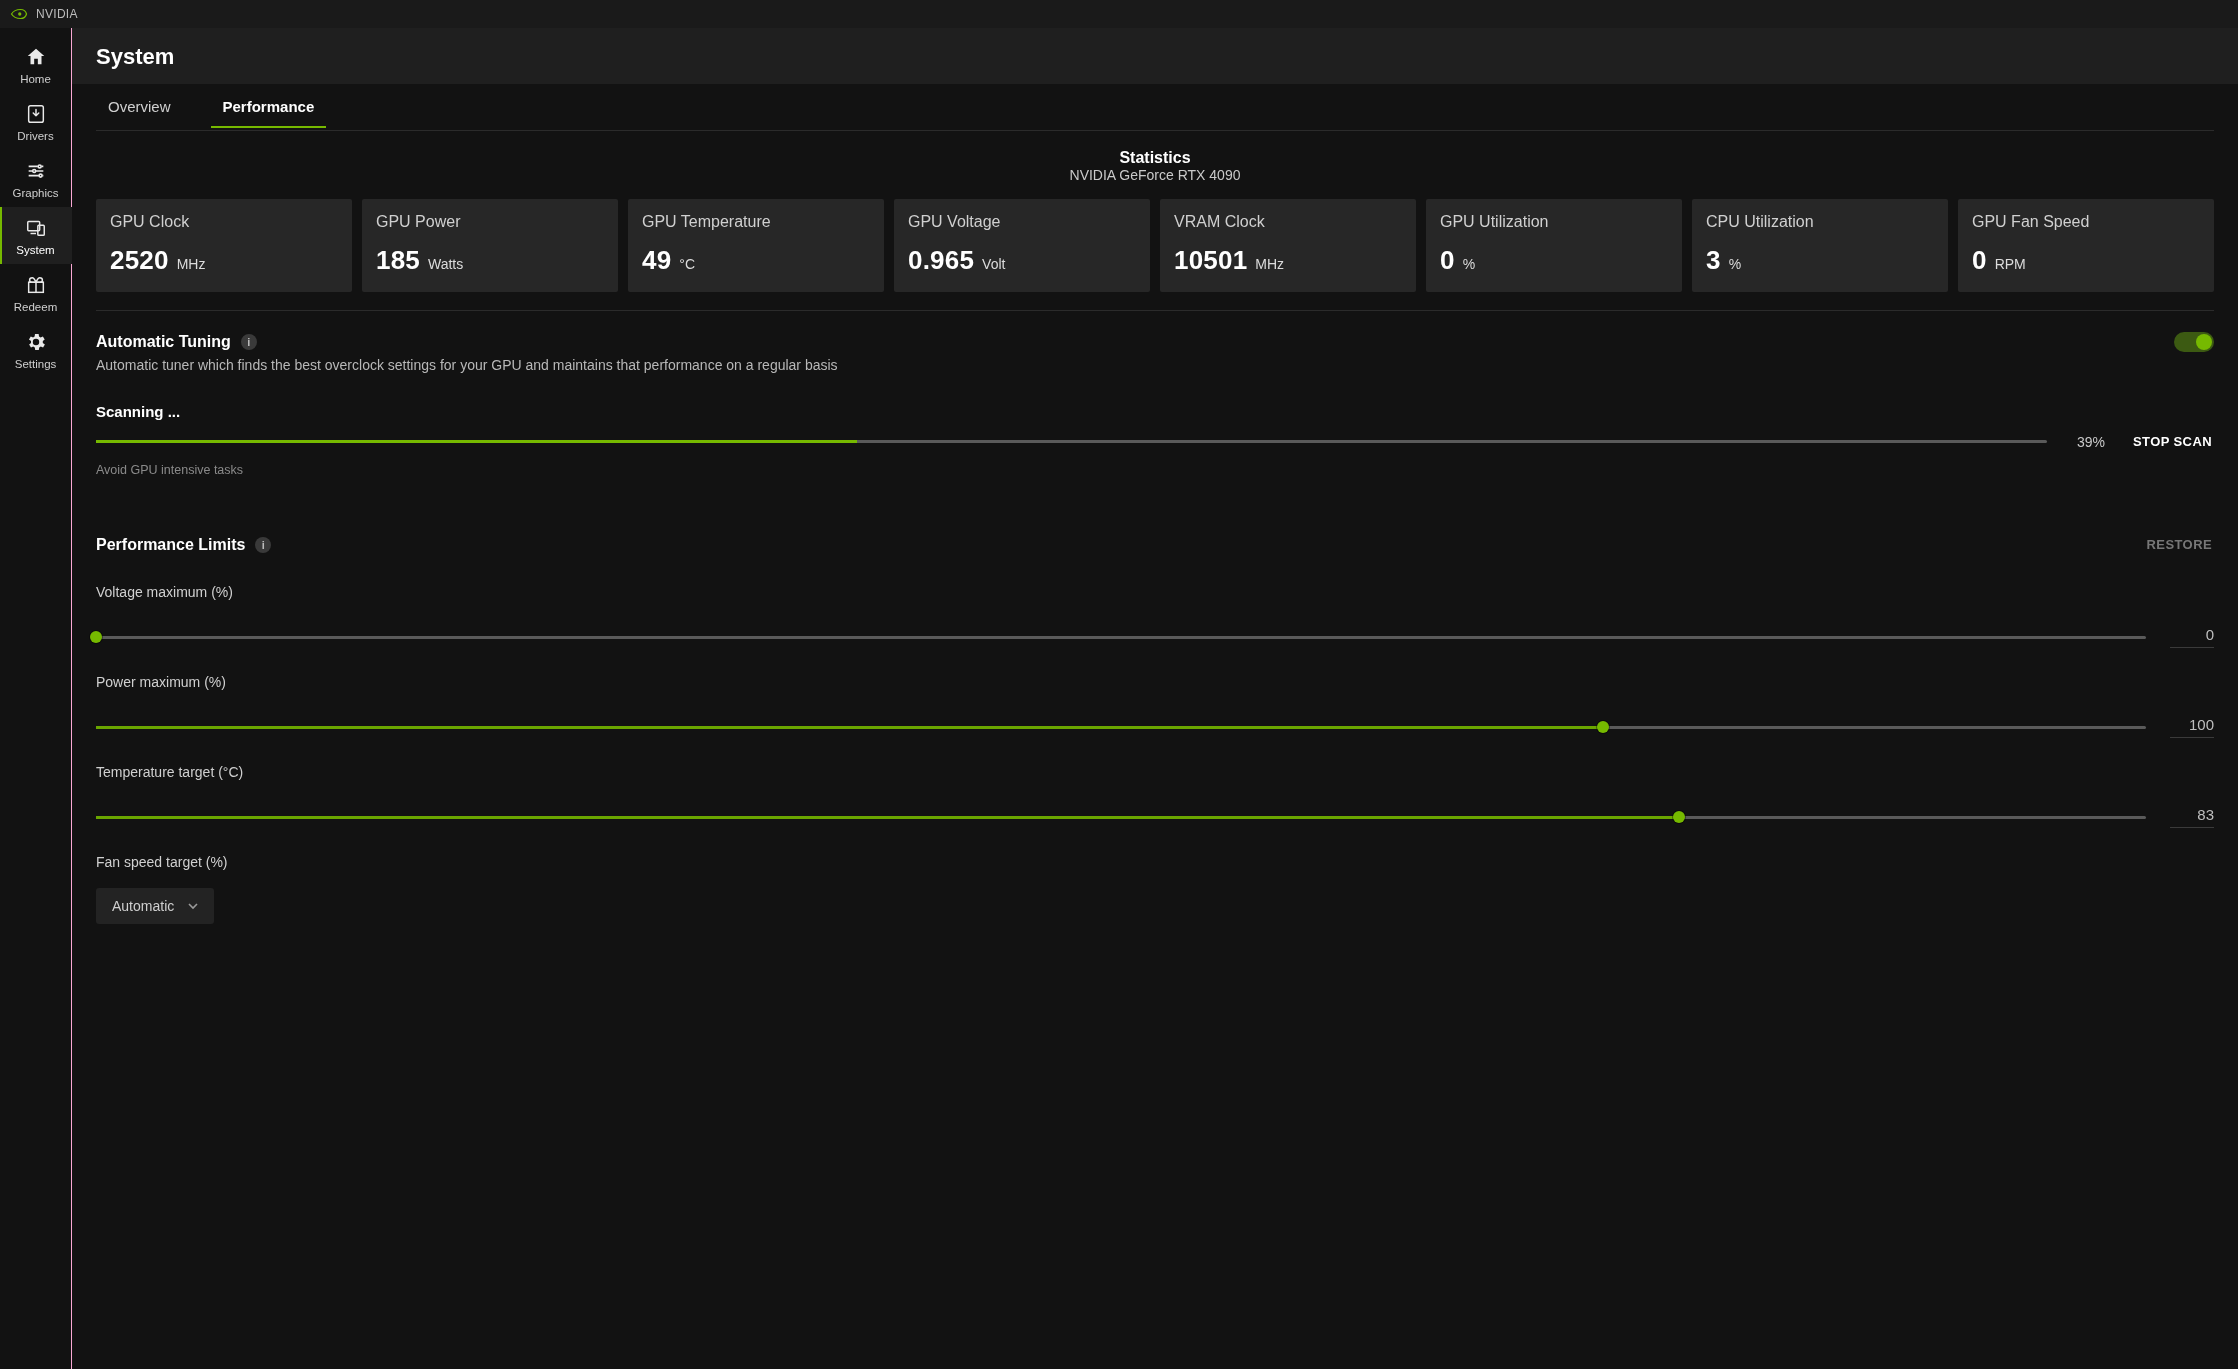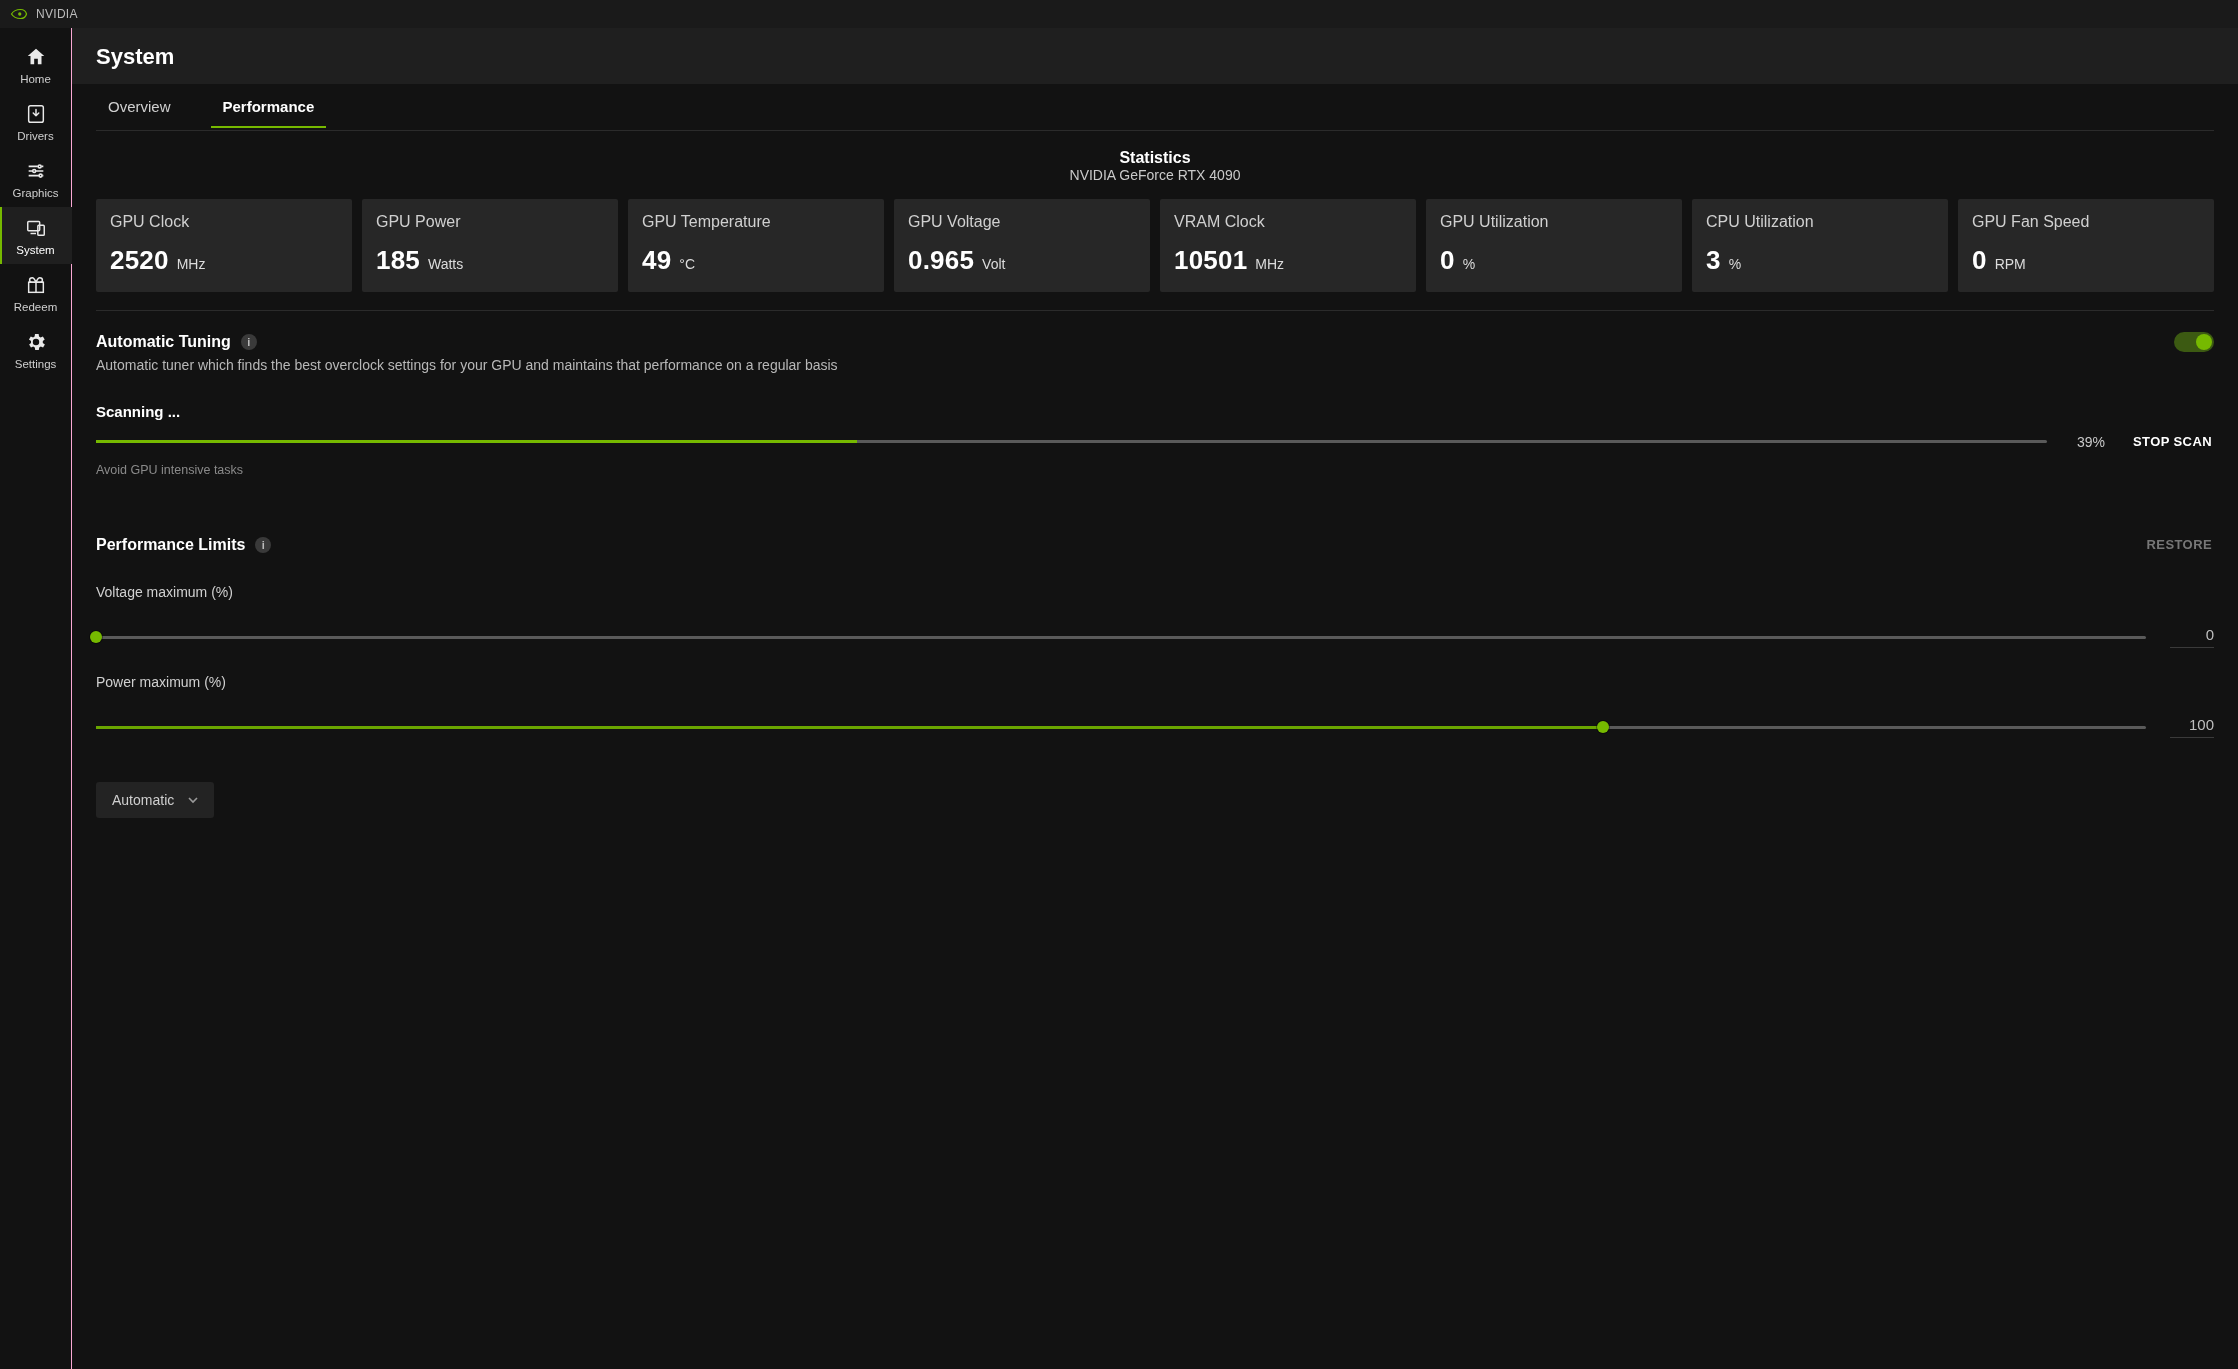--- a/index.html
+++ b/index.html
@@ -416,22 +416,33 @@
         <div class="slider-label">Power maximum (%)</div>
         <div class="slider-row">
           <div class="slider-track">
             <div class="slider-fill" id="fill-power" style="width: 73.5%;"></div>
             <div class="slider-handle" id="handle-power" style="left: 73.5%;"></div>
           </div>
           <div class="slider-value">100</div>
         </div>
       </div>
 
-
       <div class="slider-block">
+        <div class="slider-label">Temperature target (°C)</div>
+        <div class="slider-row">
+          <div class="slider-track">
+            <div class="slider-fill" id="fill-temp" style="width: 77.2%;"></div>
+            <div class="slider-handle" id="handle-temp" style="left: 77.2%;"></div>
+          </div>
+          <div class="slider-value">83</div>
+        </div>
+      </div>
+
+      <div class="slider-block">
+        <div class="slider-label">Fan speed target (%)</div>
         <div class="dropdown">
           <span>Automatic</span>
           <svg class="chev" viewBox="0 0 10 10" fill="none" stroke="#9a9a9a" stroke-width="1.6">
               <path d="M1 3l4 4 4-4"></path>
             </svg>
         </div>
       </div>
 
     </div>
   </main>

